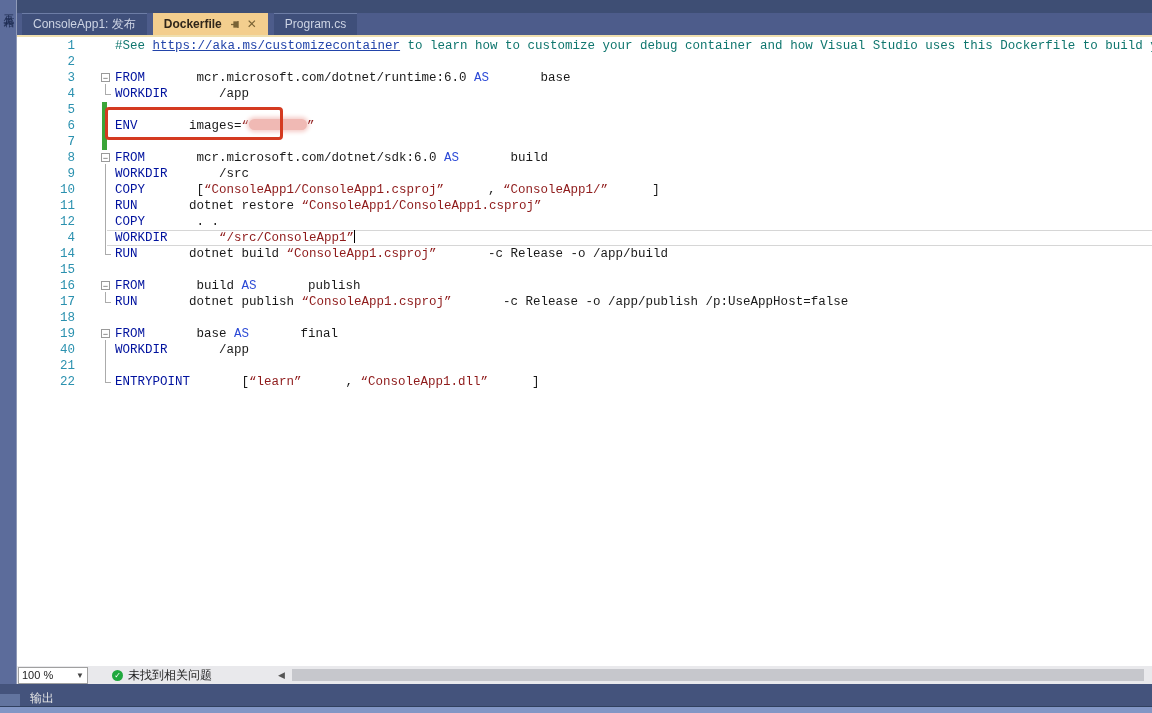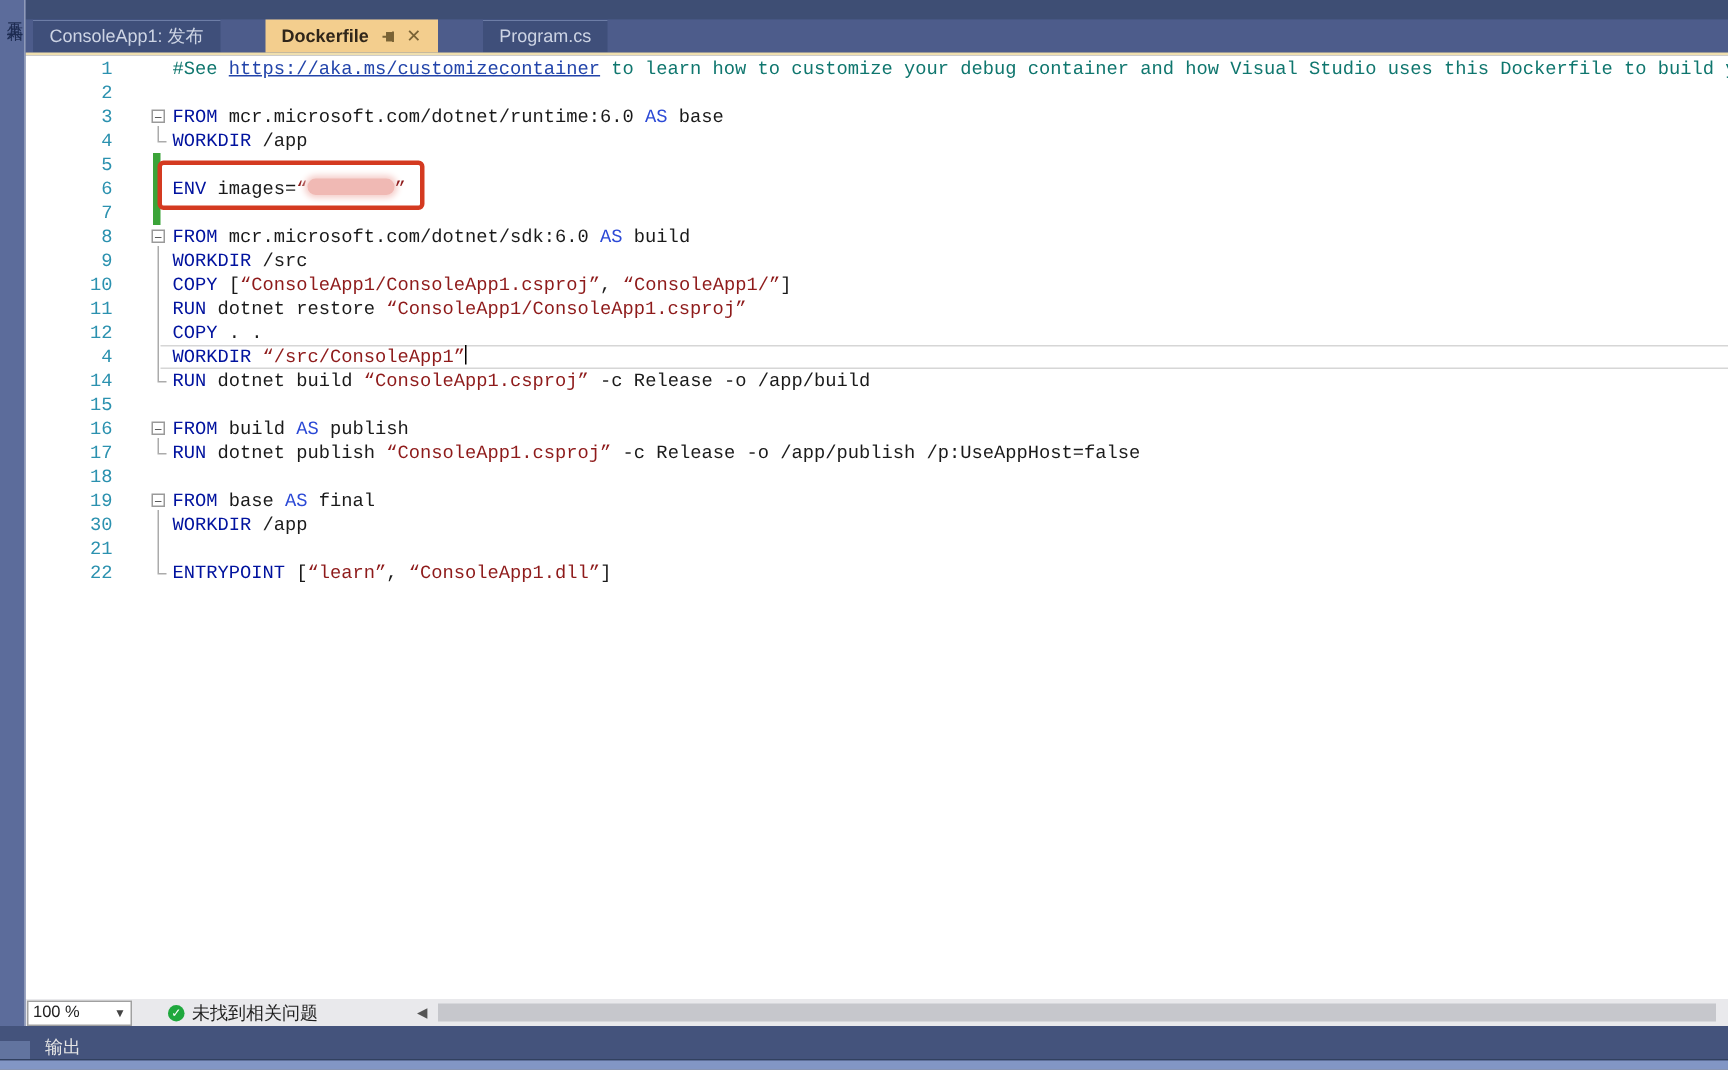--- a/index.html
+++ b/index.html
@@ -5,42 +5,42 @@
   html,body{margin:0;padding:0;}
   body{width:1152px;height:713px;position:relative;overflow:hidden;
        font-family:"Liberation Sans",sans-serif;background:#44537C;}
   
   .left-rail{position:absolute;left:0;top:0;width:16px;height:684px;background:#5C6C9B;
              border-right:1px solid #8F9AB8;z-index:5;}
   .rail-label{position:absolute;left:1px;top:6px;writing-mode:vertical-rl;
               font-size:11px;color:#1E2C52;letter-spacing:1px;}
   .top-strip{position:absolute;left:16px;top:0;width:1136px;height:13px;background:#3E4E74;}
   .tab-strip{position:absolute;left:16px;top:13px;width:1136px;height:22px;background:#4D5C8B;
-             display:flex;align-items:center;gap:24px;}
+             display:flex;align-items:center;}
   .tab-strip-underline{position:absolute;left:16px;top:35px;width:1136px;height:2px;background:#EFDFAF;}
   .tab{height:22px;display:inline-flex;align-items:center;padding:0 11px;margin-left:6px;
        font-size:12px;color:#CDD4E4;background:#3F4F7A;box-shadow:inset 0 1px 0 #6D7DA6;
        cursor:default;white-space:nowrap;}
   .tab.active{background:#F3CE8E;color:#30261A;font-weight:bold;box-shadow:none;}
   .tab .tab-icons{display:inline-flex;align-items:center;margin-left:8px;gap:6px;font-weight:normal;}
   .tab .pin svg{display:block;}
   .tab .close{color:#7A6335;font-size:12px;line-height:1;}
   
   .editor{position:absolute;left:16px;top:37px;width:1136px;height:629px;background:#fff;
           overflow:hidden;font-family:"Liberation Mono","DejaVu Sans Mono",monospace;
           font-size:12.5px;}
   .line{position:absolute;left:0;height:16px;line-height:16px;display:flex;white-space:pre;}
   .num{width:59px;text-align:right;color:#2B91AF;flex:none;}
   .marg{width:40px;flex:none;position:relative;}
   .code{white-space:pre;color:#1A1A1A;}
   .cm{color:#0f766e;}
   .lk{color:#2244AA;text-decoration:underline;}
   .kw{color:#00129E;}
   .kw2{color:#2B49D6;}
-  .pl{color:#1A1A1A;}
+  .pl{color:#1A1A1A;margin-left:44px;}
   .st{color:#8E1A1A;}
   .fold-box{position:absolute;left:26px;top:3px;width:9px;height:9px;background:#fff;
             border:1px solid #9A9A9A;color:#555;font-size:9px;line-height:8px;text-align:center;
             box-sizing:border-box;font-family:"Liberation Sans",sans-serif;}
   .fold-guide{position:absolute;width:1px;background:#ABABAB;left:89px;}
   .fold-tick{position:absolute;width:6px;height:1px;background:#ABABAB;left:89px;}
   .change-bar{position:absolute;left:86px;width:5px;background:#3BA438;}
   .anno-box{position:absolute;border:3px solid #D43A20;border-radius:4px;}
   .cur-line{position:absolute;left:91px;right:0;height:16px;
             border-top:1px solid #D6D6D6;border-bottom:1px solid #D6D6D6;box-sizing:border-box;}
@@ -115,21 +115,21 @@
     <div class="line" style="top: 145px;"><span class="num">10</span><span class="marg"></span><span class="code"><span class="kw">COPY</span><span class="pl"> [</span><span class="st">“ConsoleApp1/ConsoleApp1.csproj”</span><span class="pl">, </span><span class="st">“ConsoleApp1/”</span><span class="pl">]</span></span></div>
     <div class="line" style="top: 161px;"><span class="num">11</span><span class="marg"></span><span class="code"><span class="kw">RUN</span><span class="pl"> dotnet restore </span><span class="st">“ConsoleApp1/ConsoleApp1.csproj”</span></span></div>
     <div class="line" style="top: 177px;"><span class="num">12</span><span class="marg"></span><span class="code"><span class="kw">COPY</span><span class="pl"> . .</span></span></div>
     <div class="line" style="top: 193px;"><span class="num">4</span><span class="marg"></span><span class="code"><span class="kw">WORKDIR</span><span class="pl"> </span><span class="st">“/src/ConsoleApp1”</span><span class="cursor"></span></span></div>
     <div class="line" style="top: 209px;"><span class="num">14</span><span class="marg"></span><span class="code"><span class="kw">RUN</span><span class="pl"> dotnet build </span><span class="st">“ConsoleApp1.csproj”</span><span class="pl"> -c Release -o /app/build</span></span></div>
     <div class="line" style="top: 225px; justify-content: flex-end;"><span class="num">15</span><span class="marg"></span><span class="code"></span></div>
     <div class="line" style="top: 241px;"><span class="num">16</span><span class="marg"><span class="fold-box">−</span></span><span class="code"><span class="kw">FROM</span><span class="pl"> build </span><span class="kw2">AS</span><span class="pl"> publish</span></span></div>
     <div class="line" style="top: 257px;"><span class="num">17</span><span class="marg"></span><span class="code"><span class="kw">RUN</span><span class="pl"> dotnet publish </span><span class="st">“ConsoleApp1.csproj”</span><span class="pl"> -c Release -o /app/publish /p:UseAppHost=false</span></span></div>
     <div class="line" style="top: 273px;"><span class="num">18</span><span class="marg"></span><span class="code"></span></div>
     <div class="line" style="top: 289px;"><span class="num">19</span><span class="marg"><span class="fold-box">−</span></span><span class="code"><span class="kw">FROM</span><span class="pl"> base </span><span class="kw2">AS</span><span class="pl"> final</span></span></div>
-    <div class="line" style="top: 305px;"><span class="num">30</span><span class="marg"></span><span class="code"><span class="kw">WORKDIR</span><span class="pl"> /app</span></span></div>
+    <div class="line" style="top: 305px;"><span class="num">40</span><span class="marg"></span><span class="code"><span class="kw">WORKDIR</span><span class="pl"> /app</span></span></div>
     <div class="line" style="top: 321px;"><span class="num">21</span><span class="marg"></span></div>
     <div class="line" style="top: 337px;"><span class="num">22</span><span class="marg"></span><span class="code"><span class="kw">ENTRYPOINT</span><span class="pl"> [</span><span class="st">“learn”</span><span class="pl">, </span><span class="st">“ConsoleApp1.dll”</span><span class="pl">]</span></span></div>
     <div class="fold-guide" style="top: 47px; height: 10px;"></div>
     <div class="fold-tick" style="top: 57px;"></div>
     <div class="fold-guide" style="top: 127px; height: 90px;"></div>
     <div class="fold-tick" style="top: 217px;"></div>
     <div class="fold-guide" style="top: 255px; height: 10px;"></div>
     <div class="fold-tick" style="top: 265px;"></div>
     <div class="fold-guide" style="top: 303px; height: 42px;"></div>
     <div class="fold-tick" style="top: 345px;"></div>

